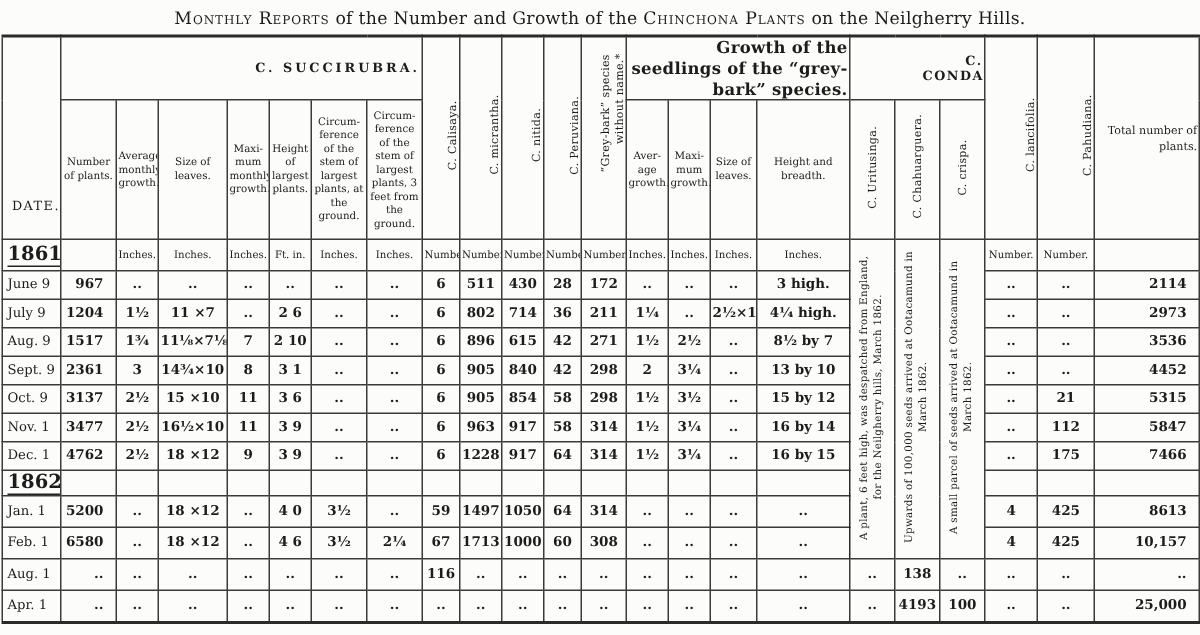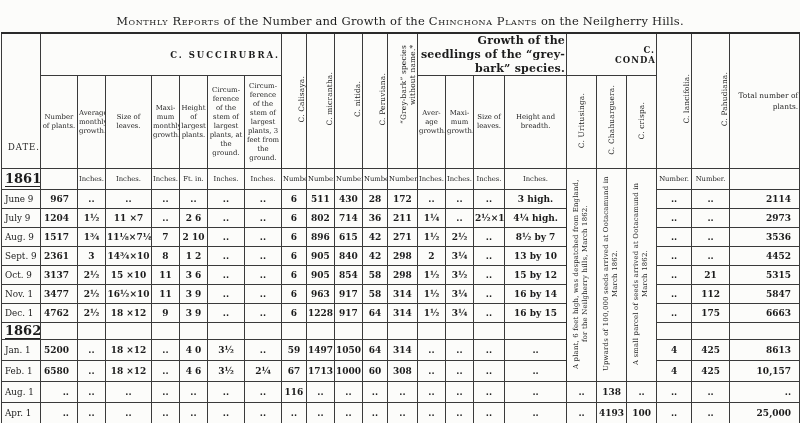--- a/index.html
+++ b/index.html
@@ -4,21 +4,21 @@
 <style>
   html,body{margin:0;padding:0;}
   body{
     width:800px;height:423px;
     background:#fcfcfa;color:#1c1c1c;
     font-family:"DejaVu Serif","Liberation Serif",serif;
     overflow:hidden;
   }
   .page{width:800px;height:423px;position:relative;}
   .doc-title{
-    text-align:center;font-size:11.5px;padding-top:14px;letter-spacing:.2px;
+    text-align:center;font-size:11.5px;padding-top:5px;letter-spacing:.2px;
     white-space:nowrap;
   }
   .sc{font-variant:small-caps;letter-spacing:.6px;}
   table{
     border-collapse:collapse;table-layout:fixed;width:798px;
     margin:4px 0 0 1px;
     border-top:2px solid #2a2a2a;border-bottom:2px solid #2a2a2a;
     border-left:1px solid #2a2a2a;border-right:1px solid #2a2a2a;
   }
   th,td{
@@ -213,21 +213,21 @@
           <td class="val">..</td>
           <td class="val">..</td>
           <td class="val rt">3536</td>
         </tr>
         <tr>
           <td class="date-cell">Sept. 9</td>
           <td class="val rt">2361</td>
           <td class="val">3</td>
           <td class="val">14¾×10</td>
           <td class="val">8</td>
-          <td class="val">1 2</td>
+          <td class="val">3 1</td>
           <td class="val">..</td>
           <td class="val">..</td>
           <td class="val tl">6</td>
           <td class="val">905</td>
           <td class="val">840</td>
           <td class="val">42</td>
           <td class="val">298</td>
           <td class="val tl">2</td>
           <td class="val">3¼</td>
           <td class="val">..</td>
@@ -293,21 +293,21 @@
           <td class="val">1228</td>
           <td class="val">917</td>
           <td class="val">64</td>
           <td class="val">314</td>
           <td class="val tl">1½</td>
           <td class="val">3¼</td>
           <td class="val">..</td>
           <td class="val">16 by 15</td>
           <td class="val">..</td>
           <td class="val">175</td>
-          <td class="val rt">6663</td>
+          <td class="val rt">7466</td>
         </tr>
         <tr class="section-row">
           <td class="date-cell"><span class="section-label">1862.</span></td>
           <td></td>
           <td></td>
           <td></td>
           <td></td>
           <td></td>
           <td></td>
           <td></td>

